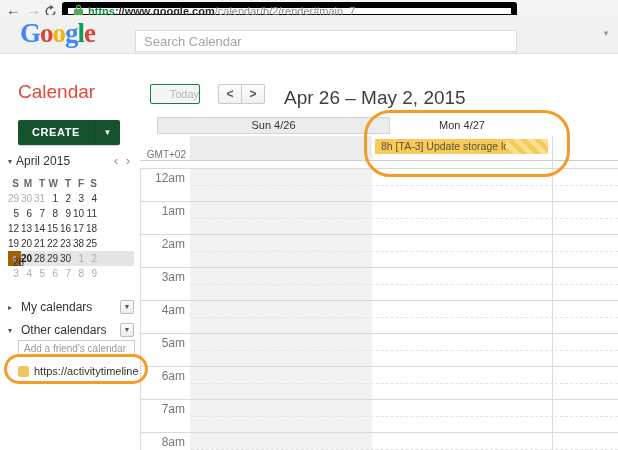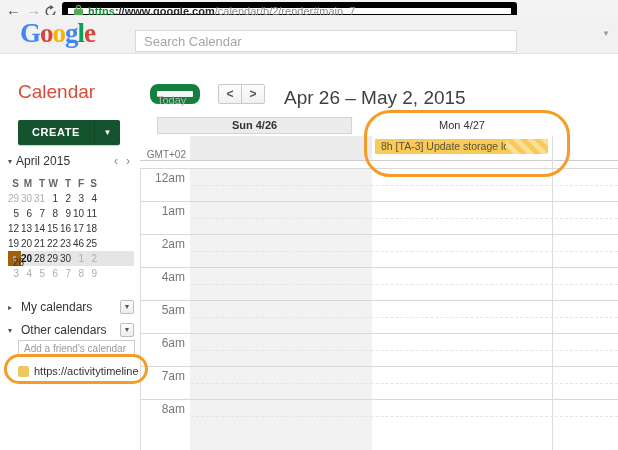--- a/index.html
+++ b/index.html
@@ -26,22 +26,22 @@
     font-size:27px; font-weight:bold; letter-spacing:-1px; }
   .search-box { position:absolute; left:135px; top:15px; width:382px; height:22px;
     border:1px solid #d9d9d9; background:#fff; font-size:13px; color:#333; padding:0 8px;
     font-family:"Liberation Sans","DejaVu Sans",sans-serif; outline:none; }
   .search-box::placeholder { color:#a5a5a5; }
   .band-caret { position:absolute; left:602px; top:14px; font-size:8px; color:#9a9a9a; }
 
   
   .page-title { position:absolute; left:18px; top:81px; font-size:19px; }
   .today-btn { position:absolute; left:150px; top:84px; width:50px; height:20px;
-    border:7px solid #15803d; border-radius:8px; background:#f5f5f5; color:#b5b5b5;
-    font-size:11px; text-align:left; line-height:18px; }
+    border:1px solid #15803d; border-radius:2px; background:#f5f5f5; color:#b5b5b5;
+    font-size:11px; text-align:right; line-height:18px; }
   .nav-group { position:absolute; left:218px; top:84px; display:flex; }
   .nav-btn { width:24px; height:20px; border:1px solid #c9c9c9; background:linear-gradient(#fdfdfd,#f0f0f0);
     color:#555; font-size:12px; font-weight:bold; text-align:center; line-height:18px; }
   .nav-btn.prev { border-radius:2px 0 0 2px; }
   .nav-btn.next { border-radius:0 2px 2px 0; margin-left:-1px; }
   .date-range { position:absolute; left:284px; top:87px; font-size:19px; color:#3f3f3f; }
 
   
   .sidebar { position:absolute; left:0; top:110px; width:140px; height:340px; background:#fff; }
   .create-btn { position:absolute; left:18px; top:10px; width:102px; height:25px; display:flex;
@@ -71,22 +71,22 @@
   .friend-input { position:absolute; left:18px; top:230px; width:117px; height:17px;
     border:1px solid #ccc; font-size:10px; color:#333; padding:0 5px; outline:none;
     font-family:"Liberation Sans","DejaVu Sans",sans-serif; }
   .friend-input::placeholder { color:#9a9a9a; }
   .cal-item { position:absolute; left:18px; top:255px; display:flex; align-items:center; gap:5px;
     font-size:11px; color:#333; white-space:nowrap; }
   .swatch { width:11px; height:11px; border-radius:2px; display:inline-block; }
 
   
   .main { position:absolute; left:140px; top:110px; width:478px; height:340px; background:#fff; }
-  .day-head-sun { position:absolute; left:17px; top:7px; width:195px; height:17px;
-    background:#ececec; border:1px solid #d4d4d4; font-weight:bold; font-size:11px; color:#333;
+  .day-head-sun { position:absolute; left:17px; top:7px; width:233px; height:17px;
+    background:#ececec; border:1px solid #d4d4d4; font-weight:normal; font-size:11px; color:#333;
     text-align:center; line-height:15px; }
   .day-head-mon { position:absolute; left:232px; top:7px; width:180px; height:17px;
     font-size:11px; color:#333; text-align:center; line-height:17px; }
   .allday-sun { position:absolute; left:50px; top:26px; width:182px; height:24px; background:#ececec; }
   .allday-sep { position:absolute; left:0; right:0; top:50px; border-top:1px solid #cfcfcf; }
   .gmt { position:absolute; left:0; top:39px; width:46px; text-align:right; font-size:10px; color:#757575; }
   .allday-event { position:absolute; left:235px; top:29px; width:173px; height:15px;
     font-size:10.5px; color:#5b5238; line-height:15px; padding-left:6px; white-space:nowrap;
     overflow:hidden; border-radius:1px; }
   .ev-stripes { position:absolute; right:0; top:0; bottom:0; width:42px; }
@@ -193,21 +193,21 @@
           <span class="mc-cell">16</span>
           <span class="mc-cell">17</span>
           <span class="mc-cell">18</span>
         </div>
         <div class="mc-row">
           <span class="mc-cell">19</span>
           <span class="mc-cell">20</span>
           <span class="mc-cell">21</span>
           <span class="mc-cell">22</span>
           <span class="mc-cell">23</span>
-          <span class="mc-cell">46</span>
+          <span class="mc-cell">38</span>
           <span class="mc-cell">25</span>
         </div>
         <div class="mc-row highlight">
           <span class="mc-cell selected">26</span>
           <span class="mc-cell today">20</span>
           <span class="mc-cell">28</span>
           <span class="mc-cell">29</span>
           <span class="mc-cell">30</span>
           <span class="mc-cell muted">1</span>
           <span class="mc-cell muted">2</span>
@@ -262,20 +262,24 @@
       </div>
       <div class="hour-row">
         <span class="hour-label">1am</span>
         <div class="half"></div>
       </div>
       <div class="hour-row">
         <span class="hour-label">2am</span>
         <div class="half"></div>
       </div>
       <div class="hour-row">
+        <span class="hour-label">3am</span>
+        <div class="half"></div>
+      </div>
+      <div class="hour-row">
         <span class="hour-label">4am</span>
         <div class="half"></div>
       </div>
       <div class="hour-row">
         <span class="hour-label">5am</span>
         <div class="half"></div>
       </div>
       <div class="hour-row">
         <span class="hour-label">6am</span>
         <div class="half"></div>

